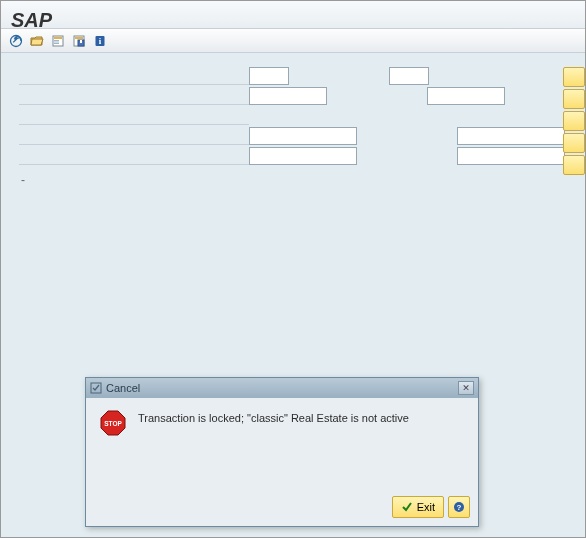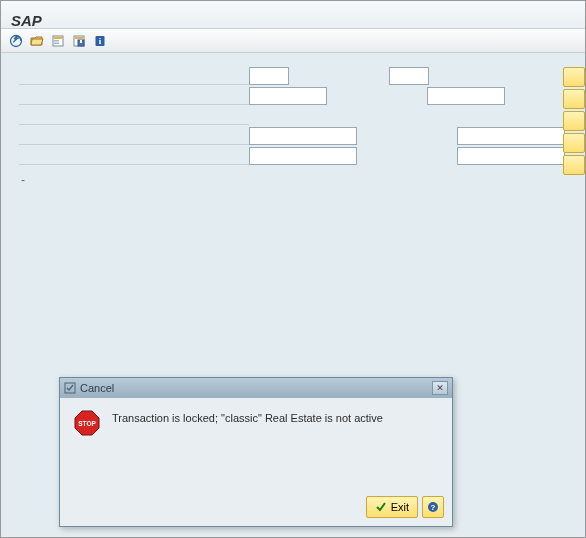--- a/index.html
+++ b/index.html
@@ -1,20 +1,20 @@
 <!DOCTYPE html>
 <html><head>
 <meta charset="utf-8">
 <style>
   * { box-sizing: border-box; margin: 0; padding: 0; }
   html, body { width: 586px; height: 538px; font-family: Arial, sans-serif; font-size: 11px; background: #fff; overflow: hidden; }
   .window { width: 586px; height: 538px; border: 1px solid #999; position: relative; background: #fff; }
   
   .titlebar { height: 28px; background: linear-gradient(#f7fafc, #e9eef2); border-bottom: 1px solid #c7d0d9; padding: 4px 10px; display: flex; align-items: center; }
-  .titlebar .title { font-weight: bold; font-style: italic; font-size: 15px; color: #333; margin-top: 12px; }
+  .titlebar .title { font-weight: bold; font-style: italic; font-size: 20px; color: #333; margin-top: 12px; }
   
   .toolbar { height: 24px; background: linear-gradient(#fdfdfd, #e8ecef); border-bottom: 1px solid #c7d0d9; padding: 2px 6px; display: flex; align-items: center; gap: 3px; }
   .tbtn { width: 18px; height: 18px; display: inline-flex; align-items: center; justify-content: center; border: 1px solid transparent; border-radius: 2px; cursor: pointer; }
   
   .content { position: relative; background: #e3ecf0; height: calc(100% - 52px); padding: 14px 18px; }
   
   .watermark { position: absolute; top: 12px; left: 0; right: 0; text-align: center; font-size: 20px; font-weight: 500; color: rgba(245,148,86,0.55); letter-spacing: 0.5px; pointer-events: none; z-index: 5; }
   
   .form-area { position: relative; }
   .form-row { display: flex; align-items: center; height: 18px; margin-bottom: 2px; }
@@ -24,21 +24,21 @@
   .inp.small { width: 40px; }
   .inp.med { width: 78px; }
   .inp.long { width: 108px; }
   
   .right-buttons { position: absolute; right: 0; top: 14px; display: flex; flex-direction: column; gap: 2px; }
   .ybtn { width: 22px; height: 20px; background: linear-gradient(#fff4b5, #fcdf72); border: 1px solid #c9a93a; border-radius: 2px; cursor: pointer; }
   
   .dash { margin-top: 8px; color: #5a6b78; font-size: 12px; padding-left: 2px; }
   
   
-  .dialog { position: absolute; left: 58px; top: 376px; width: 394px; height: 150px; border: 1px solid #6e8aa0; background: #e9eef2; box-shadow: 2px 2px 6px rgba(0,0,0,0.25); }
+  .dialog { position: absolute; left: 84px; top: 376px; width: 394px; height: 150px; border: 1px solid #6e8aa0; background: #e9eef2; box-shadow: 2px 2px 6px rgba(0,0,0,0.25); }
   .dlg-title { height: 20px; background: linear-gradient(#b9cad7, #99b0c1); display: flex; align-items: center; padding: 0 4px; font-size: 11px; color: #2b3d4b; }
   .dlg-title .ico { margin-right: 4px; display:inline-flex; }
   .dlg-title .spacer { flex: 1; }
   .dlg-close { width: 16px; height: 14px; background: linear-gradient(#dfe8ef,#b9c8d4); border:1px solid #7d95a8; font-size:9px; line-height:12px; text-align:center; color:#445; cursor:pointer; }
   .dlg-body { padding: 12px 14px; display: flex; gap: 12px; }
   .stop-icon { width: 26px; height: 26px; flex-shrink: 0; }
   .dlg-msg { font-size: 11px; color: #2b2b2b; line-height: 16px; max-width: 300px; }
   .dlg-buttons { position: absolute; right: 8px; bottom: 8px; display: flex; gap: 4px; align-items: center; }
   .exit-btn { height: 22px; padding: 8px 8px; background: linear-gradient(#fff4b5, #fcdf72); border: 1px solid #c9a93a; border-radius: 2px; display: inline-flex; align-items: center; gap: 4px; font-size: 11px; cursor: pointer; }
   .help-btn { width: 22px; height: 22px; background: linear-gradient(#fff4b5, #fcdf72); border: 1px solid #c9a93a; border-radius: 2px; display:inline-flex; align-items:center; justify-content:center; cursor:pointer; }

